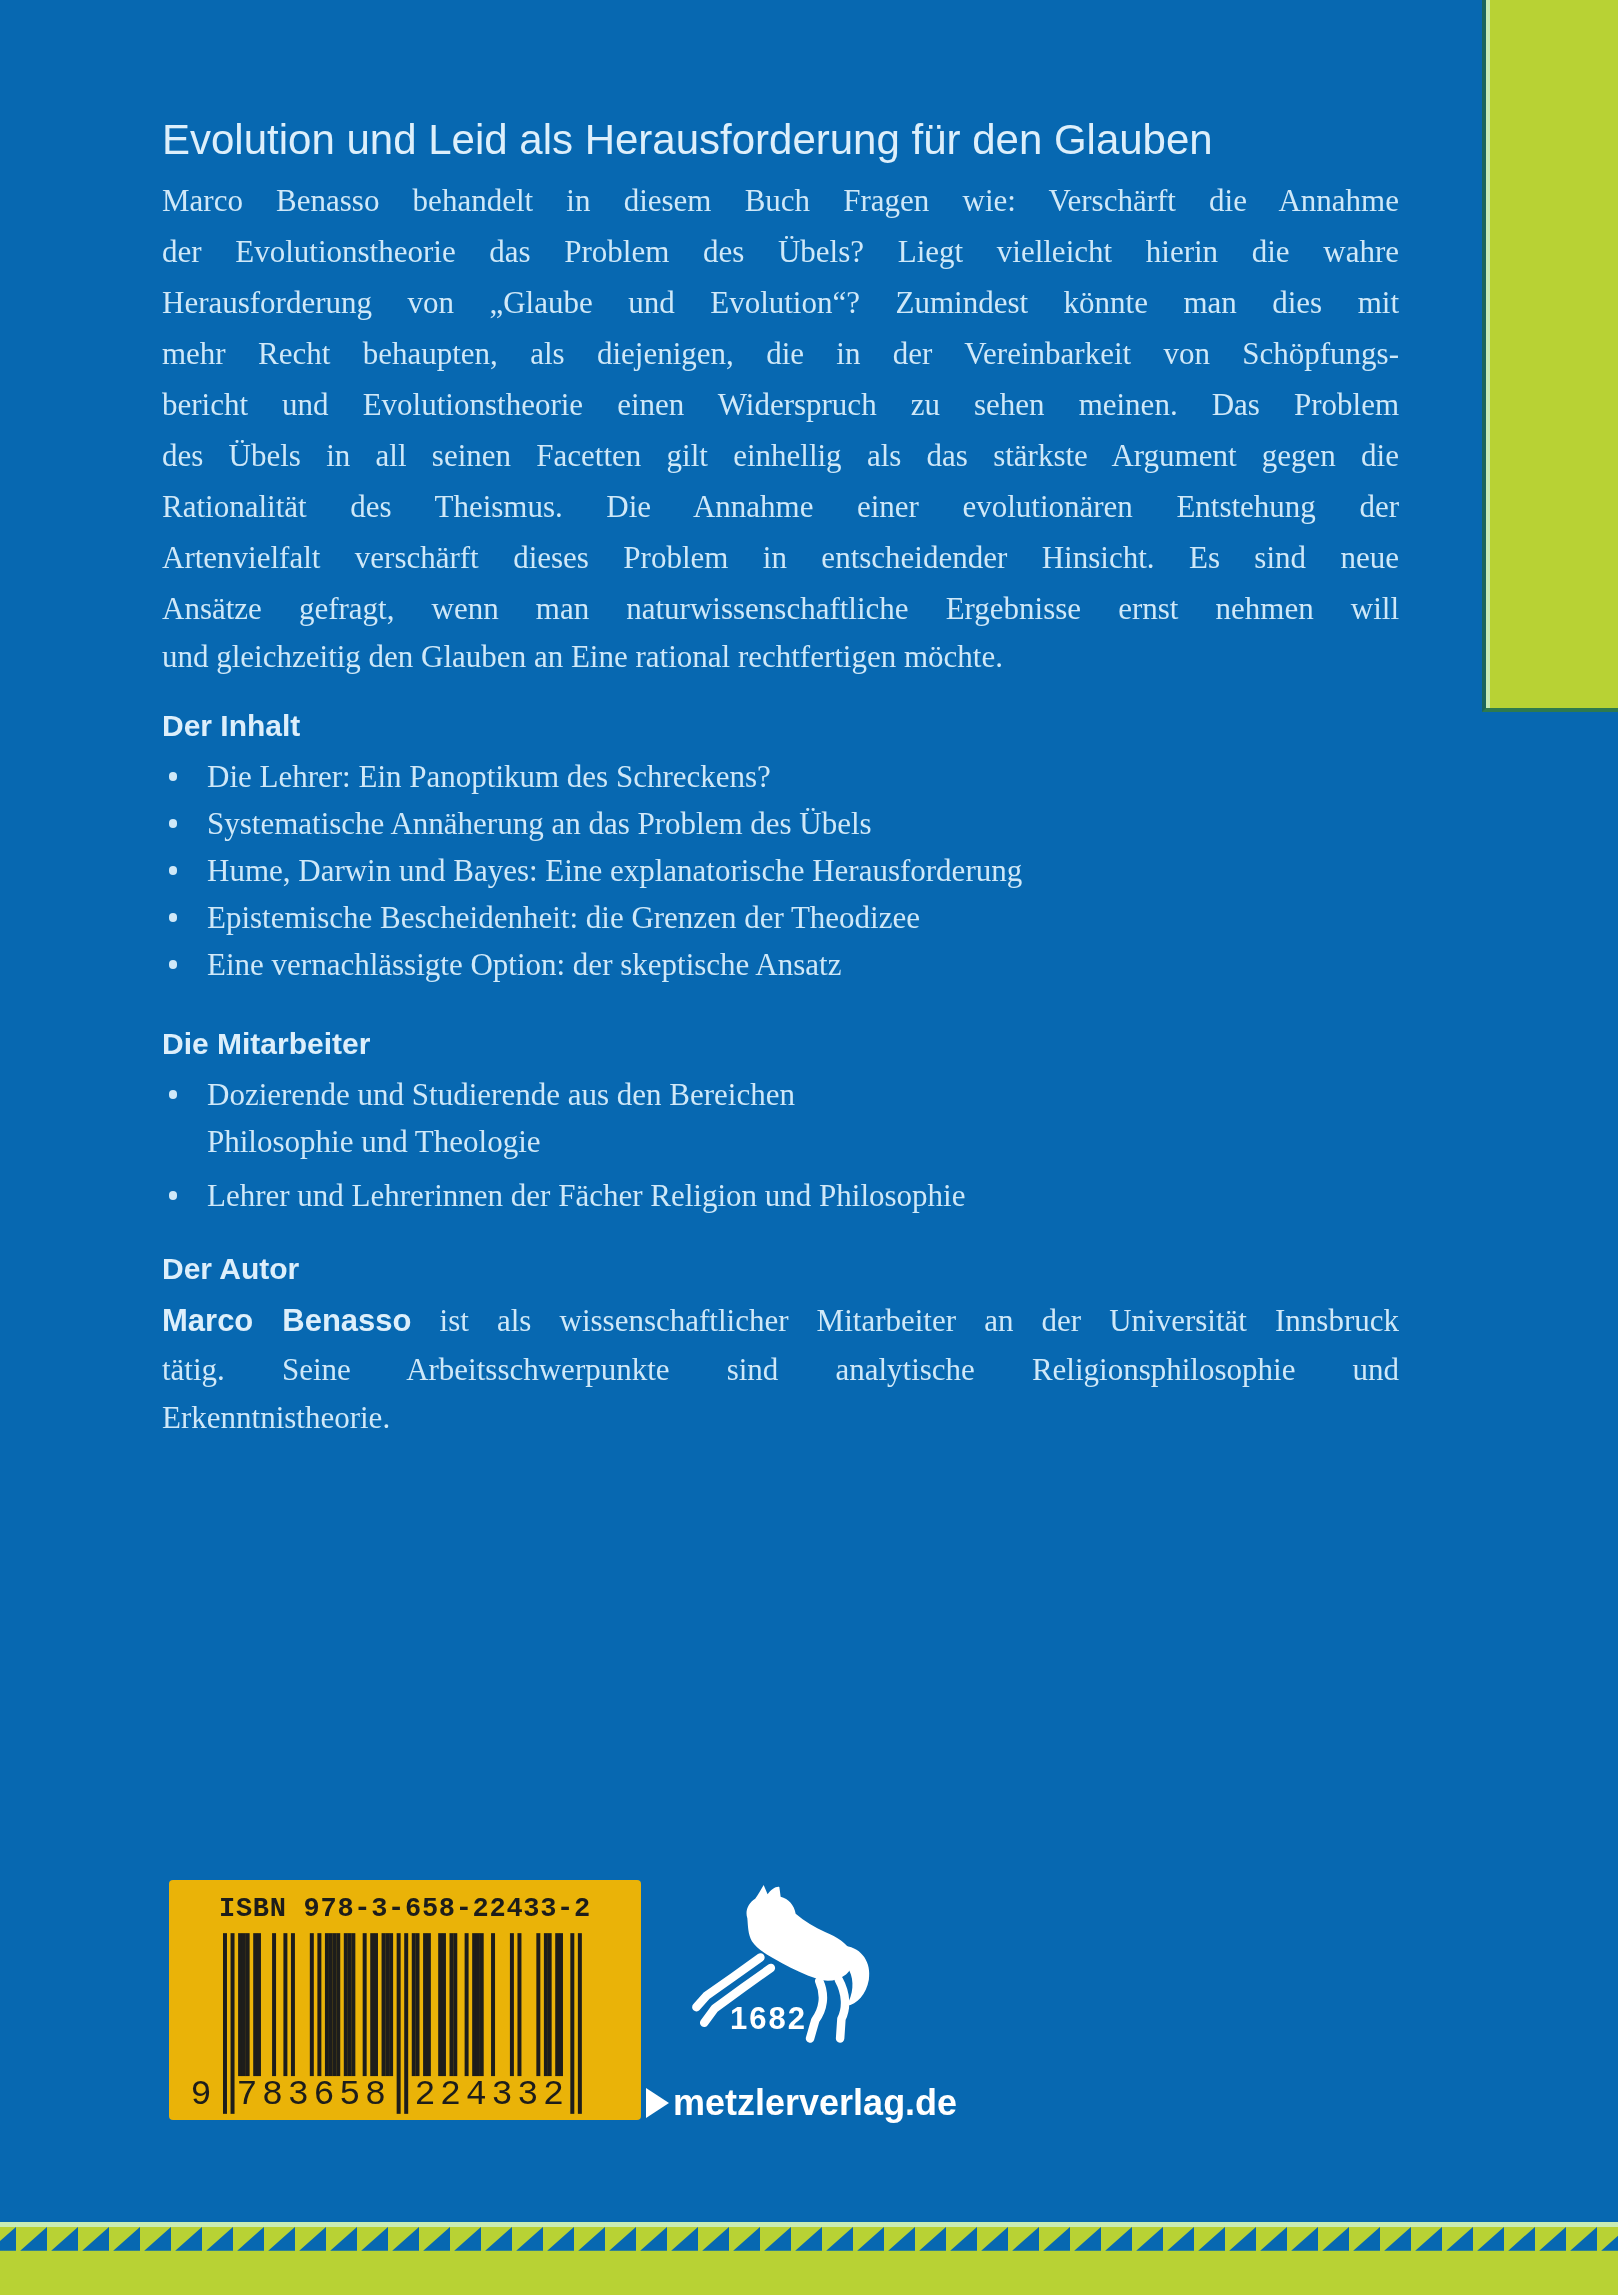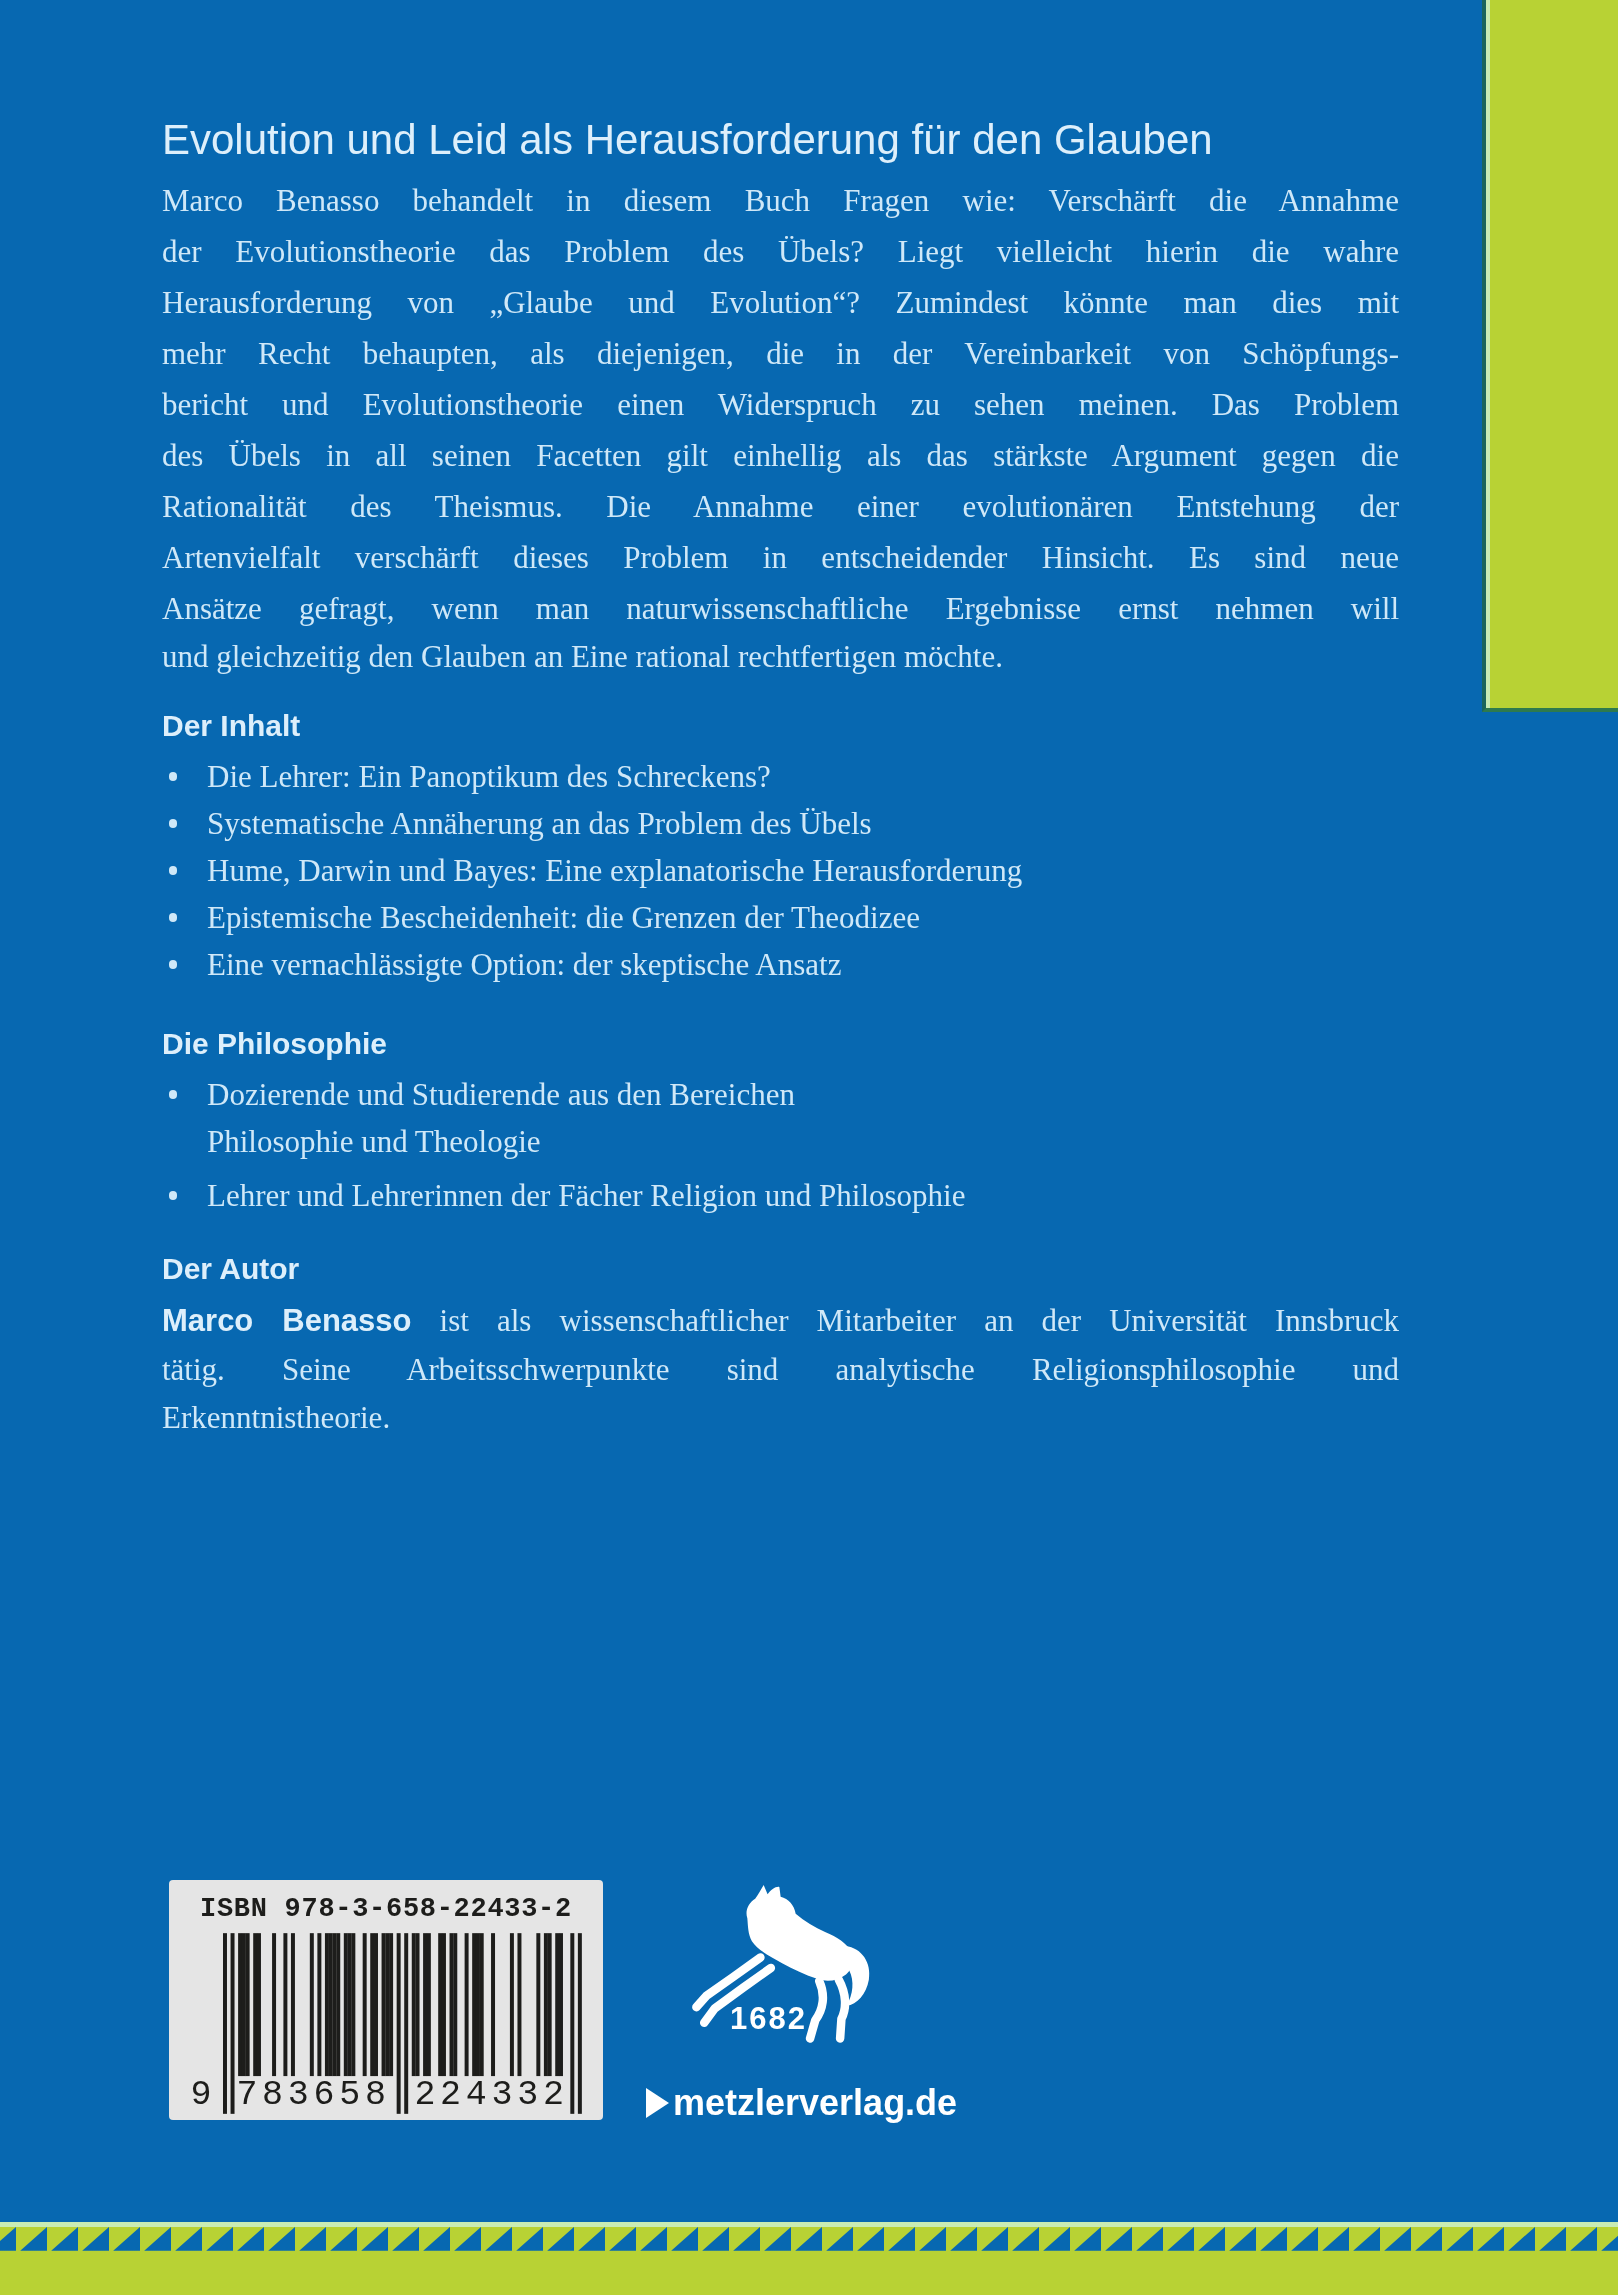--- a/index.html
+++ b/index.html
@@ -39,21 +39,21 @@
   .bullet-list li::before{content:"";position:absolute;left:6.7px;top:19px;width:8.8px;height:8.8px;
     border-radius:50%;background:var(--text-light);}
   .bullet-multiline{white-space:pre-line;line-height:49px;}
 
   .author-line{left:162px;width:1237px;font-size:31px;line-height:49px;
     text-align:justify;text-align-last:justify;}
   .author-line.plain{text-align:left;text-align-last:left;}
   .author-name{font-family:"Liberation Sans",sans-serif;font-weight:bold;color:var(--text-bright);}
 
   
-  .barcode-panel{left:169px;top:1880px;width:434px;height:240px;background:#e5e5e5;border-radius:4px;}
+  .barcode-panel{left:169px;top:1880px;width:472px;height:240px;background:#eab308;border-radius:4px;}
   .isbn-label{position:absolute;left:0;top:13.5px;width:100%;text-align:center;
     font-family:"Liberation Mono",monospace;font-weight:bold;font-size:27px;letter-spacing:0.7px;color:#1d1d1b;}
   .ean-svg{position:absolute;left:54px;top:53px;}
   .ean-digit{position:absolute;top:196px;font-family:"Liberation Mono",monospace;
     font-size:35px;line-height:38px;color:#1d1d1b;text-align:center;}
   .d9{left:12px;width:40px;}
   .dg1{left:65px;width:159px;letter-spacing:4.7px;}
   .dg2{left:243px;width:159px;letter-spacing:4.7px;}
 
   
@@ -95,21 +95,21 @@
 
   <div class="abs sec-heading" style="top:707px;">Der Inhalt</div>
   <ul class="abs bullet-list" style="top:753px;">
     <li>Die Lehrer: Ein Panoptikum des Schreckens?</li>
     <li>Systematische Annäherung an das Problem des Übels</li>
     <li>Hume, Darwin und Bayes: Eine explanatorische Herausforderung</li>
     <li>Epistemische Bescheidenheit: die Grenzen der Theodizee</li>
     <li>Eine vernachlässigte Option: der skeptische Ansatz</li>
   </ul>
 
-  <div class="abs sec-heading" style="top:1025px;">Die Philosophie</div>
+  <div class="abs sec-heading" style="top:1025px;">Die Mitarbeiter</div>
   <ul class="abs bullet-list" style="top:1071px;">
     <li class="bullet-multiline">Dozierende und Studierende aus den Bereichen
 Philosophie und Theologie</li>
     <li class="bullet-multiline" style="margin-top:7px;">Lehrer und Lehrerinnen der Fächer Religion und Philosophie</li>
   </ul>
 
   <div class="abs sec-heading" style="top:1250px;">Der Autor</div>
   <div class="abs author-line" style="top:1296px;">
     <span class="author-name">Marco Benasso</span><span> ist als wissenschaftlicher Mitarbeiter an der Universität Innsbruck</span>
   </div>

